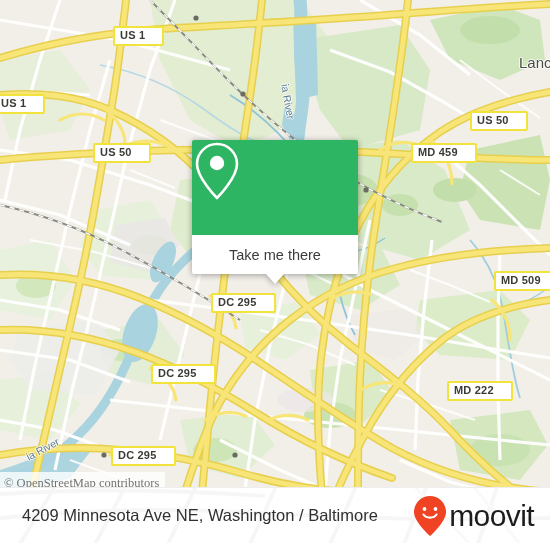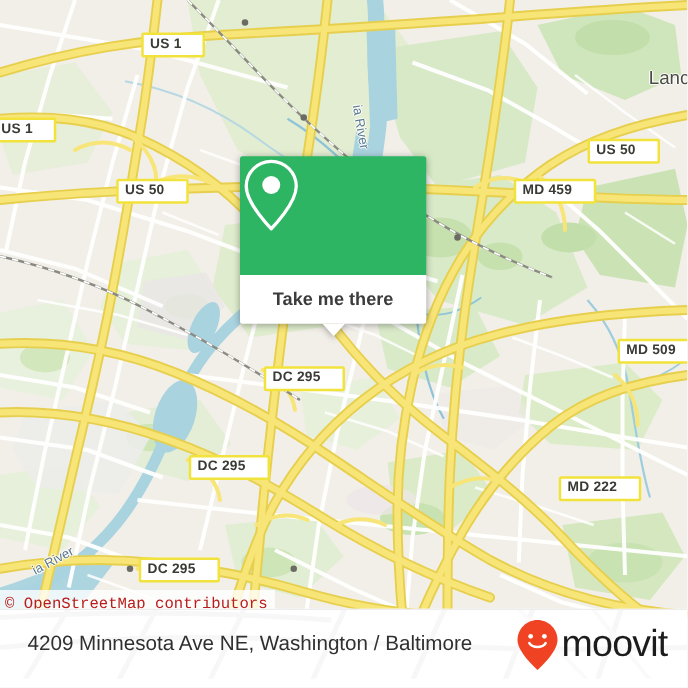--- a/index.html
+++ b/index.html
@@ -46,23 +46,22 @@
     font-size:15px;
     white-space:nowrap;
     font-family:"Liberation Sans", sans-serif;
     text-shadow:
       1px 0 0 rgba(255,255,255,.9),-1px 0 0 rgba(255,255,255,.9),
       0 1px 0 rgba(255,255,255,.9),0 -1px 0 rgba(255,255,255,.9);
   }
 
   
   .popup{
-    position:absolute;left:192px;top:125px;width:149px;
+    position:absolute;left:192px;top:140px;width:166px;
     filter:drop-shadow(0 1px 3px rgba(0,0,0,.35));
-    font-weight:bold;
   }
   .popup-head{
     background:#2db563;height:95px;border-radius:2px 2px 0 0;
     display:flex;align-items:center;justify-content:center;
   }
   .popup-body{
     background:#ffffff;height:39px;border-radius:0 0 2px 2px;
     display:flex;align-items:center;justify-content:center;
   }
   .popup-label{
@@ -78,21 +77,21 @@
 
   
   .attrib{
     position:absolute;left:0;bottom:0;height:22px;
     background:rgba(255,255,255,.78);
     display:flex;align-items:center;
     padding:0 6px 0 4px;
     box-sizing:border-box;
   }
   .attrib span{
-    color:#b91c1c;font-size:12.5px;font-family:Liberation Mono, monospace;
+    color:#737373;font-size:12.5px;font-family:Liberation Serif, serif;
   }
 
   
   .footer{
     position:absolute;left:0;top:487px;width:550px;height:56px;
     background:#ffffff;
     border-top:1px solid #ededed;
     display:flex;align-items:center;justify-content:space-between;
     padding:0 16px 0 22px;box-sizing:border-box;
     overflow:hidden;

